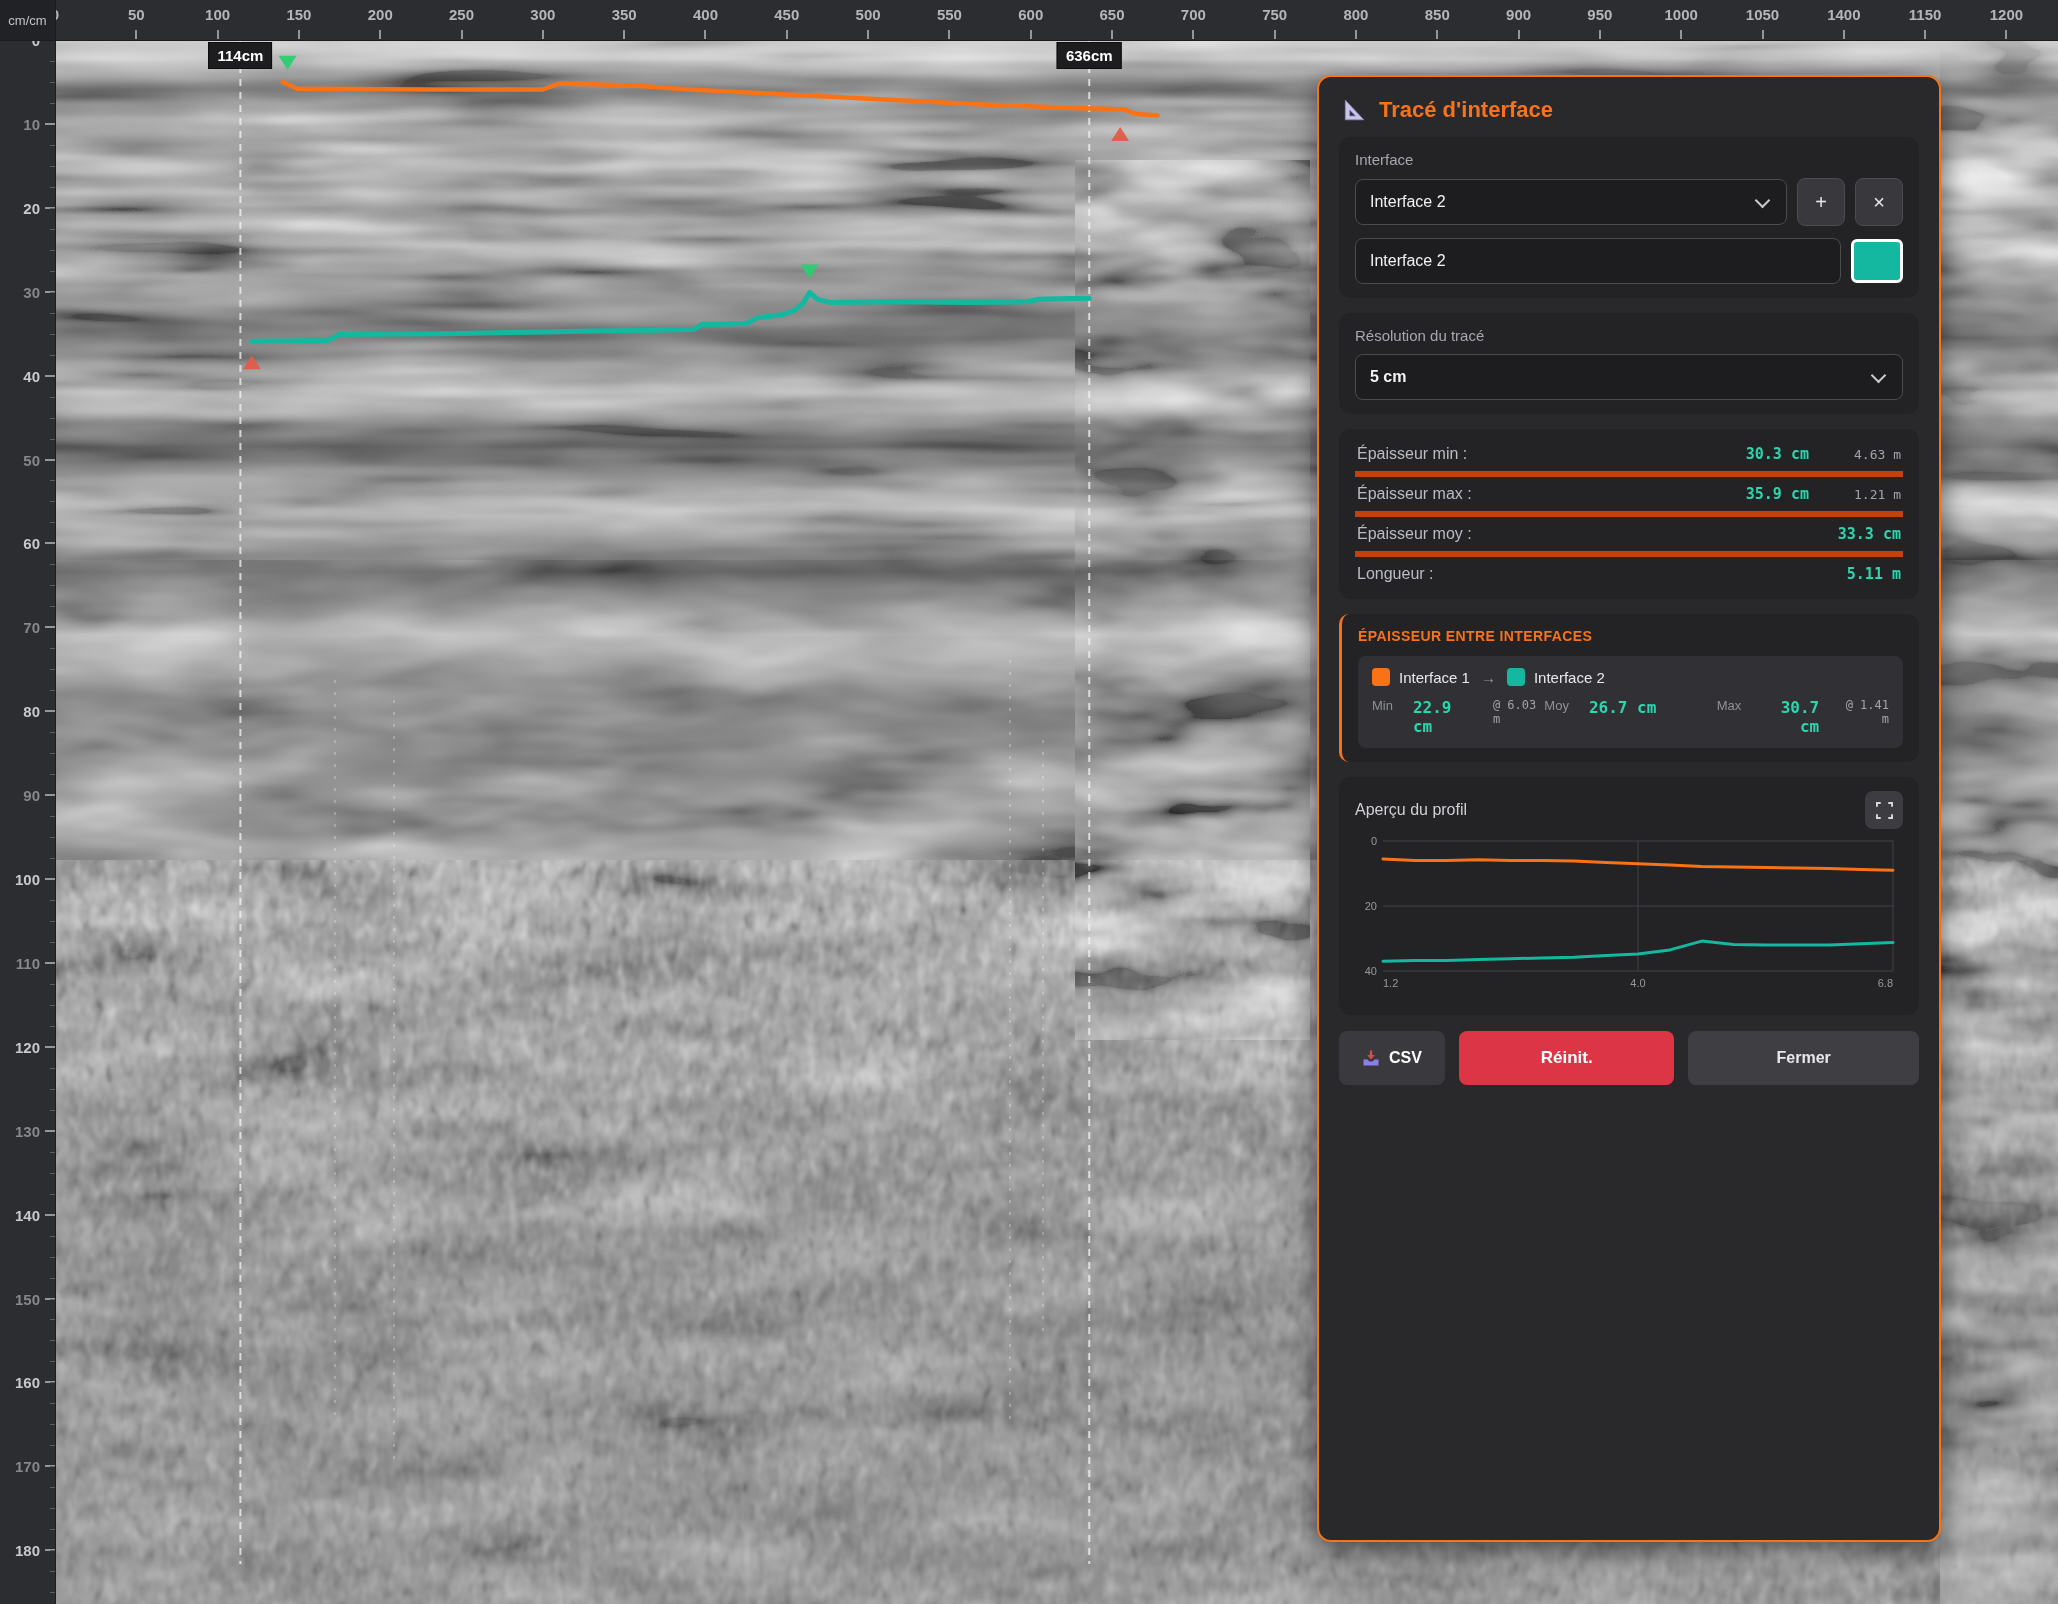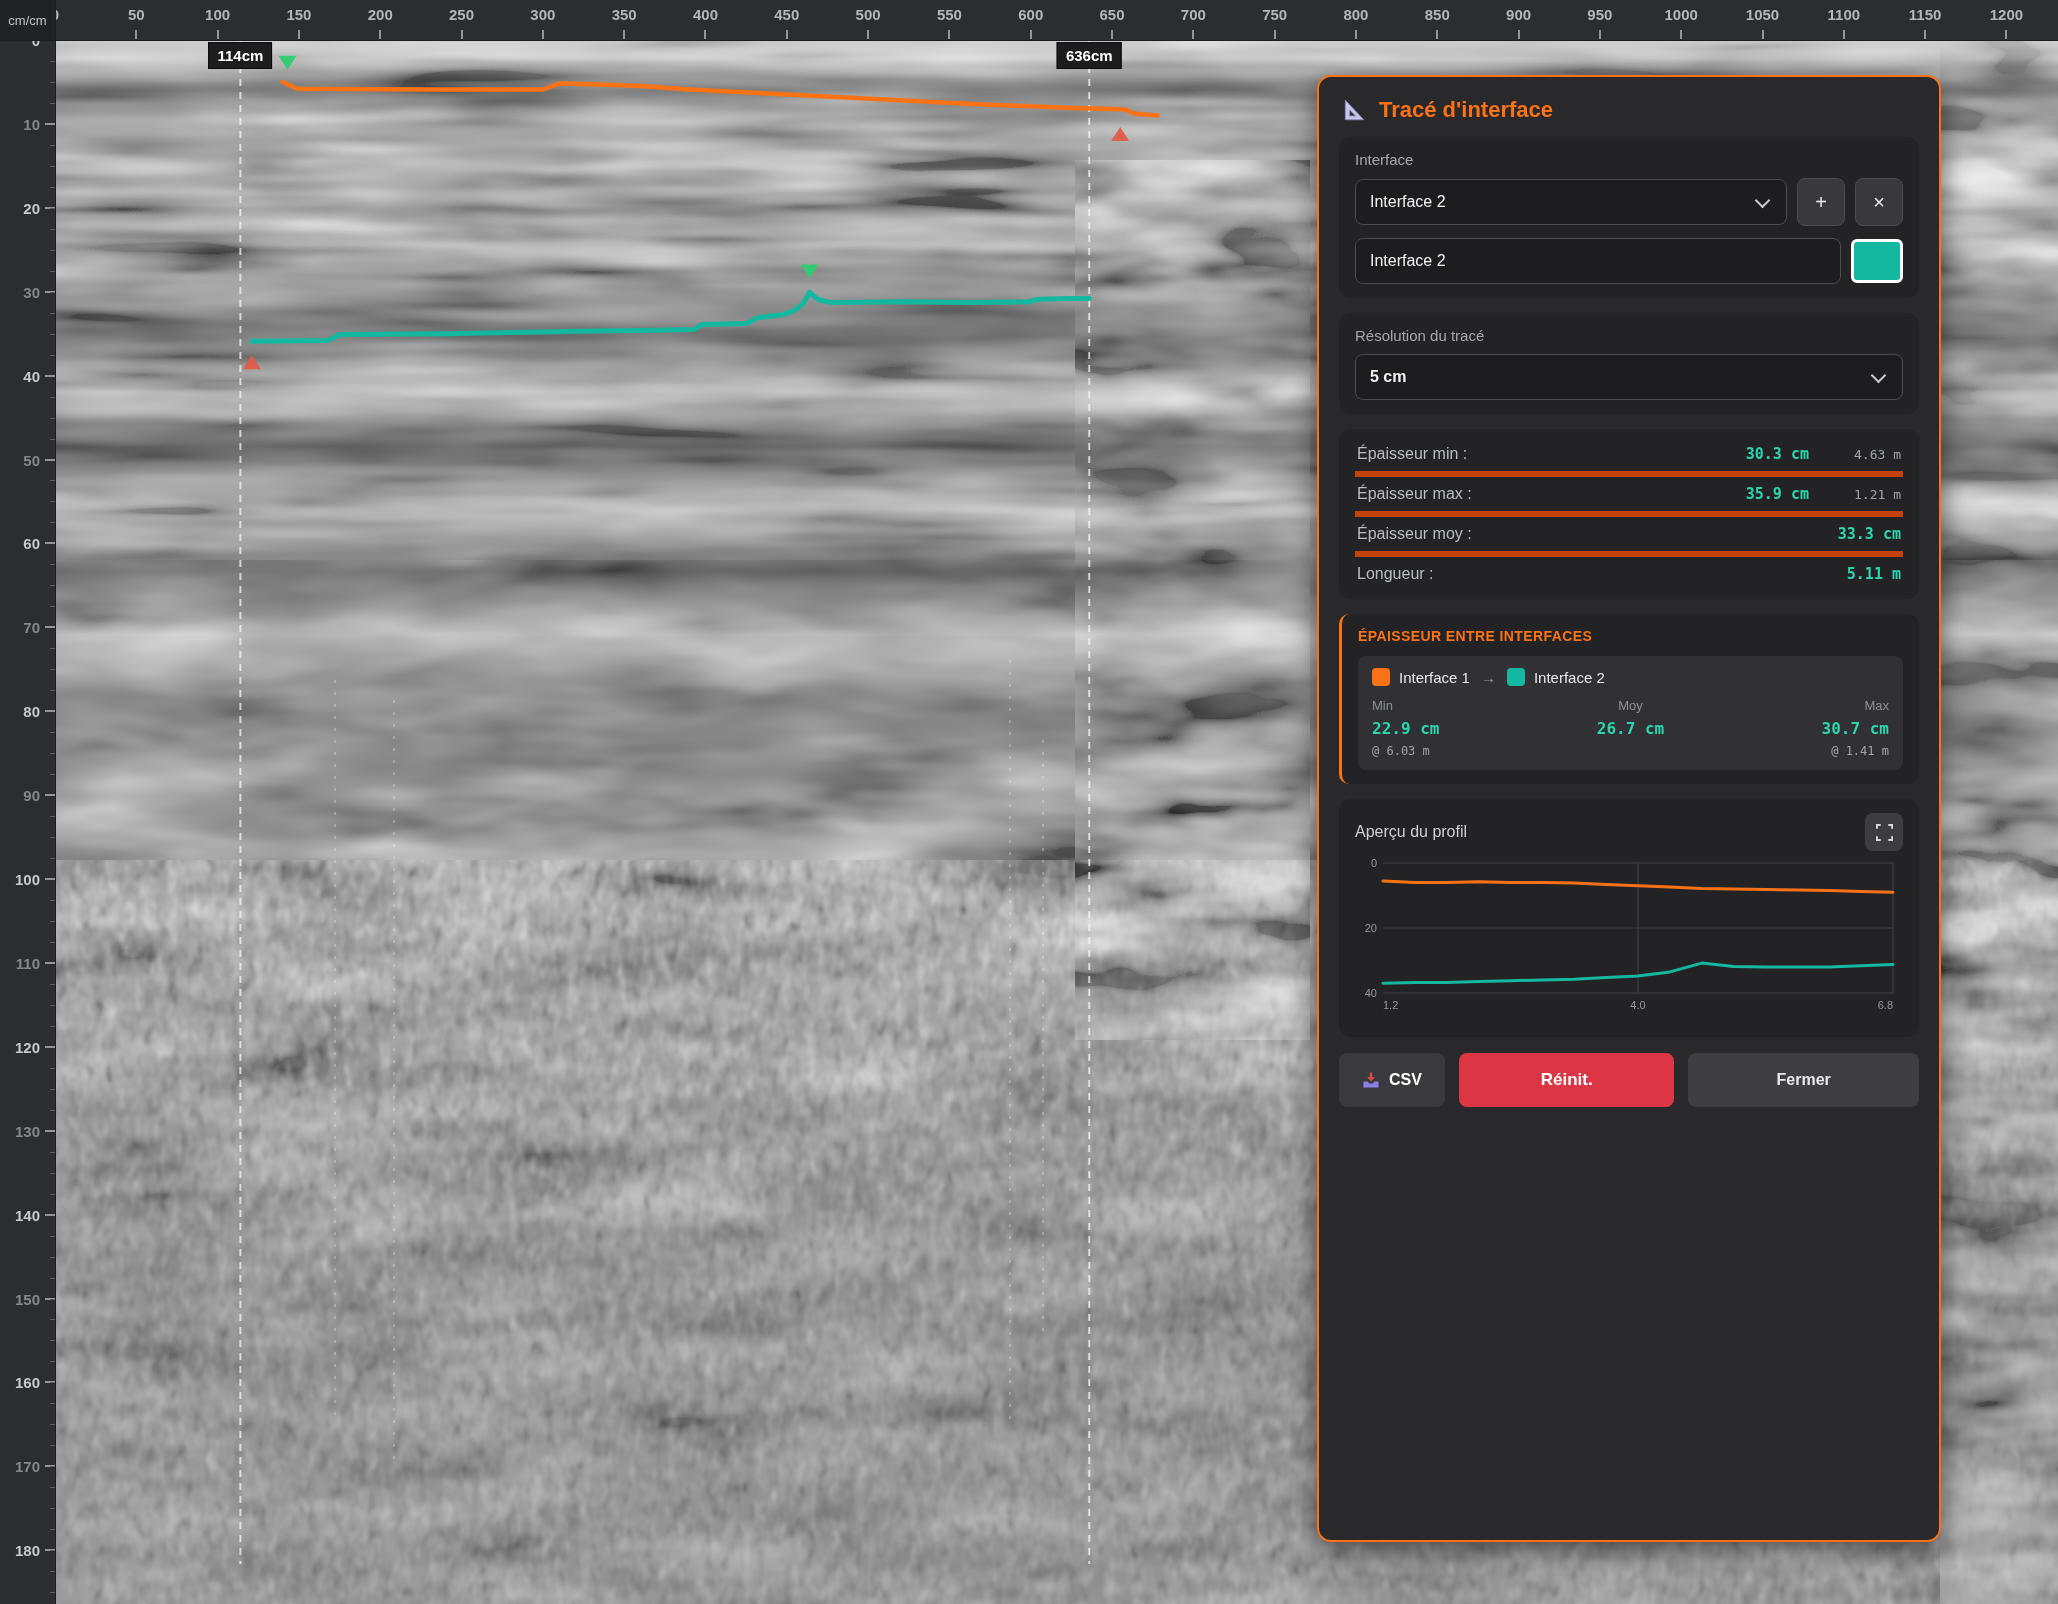--- a/index.html
+++ b/index.html
@@ -58,21 +58,21 @@
   .stat-extra{width:92px;text-align:right;color:#9fa4aa;font-family:"DejaVu Sans Mono",monospace;font-size:13px;}
 
   .card-orange{border-left:3px solid #f97316;border-top-left-radius:10px;border-bottom-left-radius:10px;}
   .card-blue{border-left:3px solid #3b82f6;border-top-left-radius:10px;border-bottom-left-radius:10px;}
   .section-title{color:#f97316;font-size:14px;font-weight:bold;letter-spacing:.4px;}
   .inner-box{margin-top:12px;background:#303035;border-radius:8px;padding:12px 14px;}
   .legend-row{display:flex;align-items:center;gap:9px;color:#e9e9ec;font-size:15px;}
   .legend-swatch{width:18px;height:18px;border-radius:4px;flex:none;}
   .legend-arrow{color:#9a9a9f;margin:0 2px;}
   .tri-stats{display:flex;margin-top:12px;}
-  .tri-col{flex:1;display:flex;flex-direction:column;gap:6px;}
+  .tri-col{flex:1;display:flex;gap:20px;}
   .tri-col.c{text-align:center;} .tri-col.r{text-align:right;}
   .tri-head{color:#8e9196;font-size:13px;}
   .tri-val{color:#2bd6ae;font-family:"DejaVu Sans Mono",monospace;font-weight:bold;font-size:16px;}
   .tri-at{color:#9fa4aa;font-family:"DejaVu Sans Mono",monospace;font-size:12px;min-height:14px;}
 
   .config-head{display:flex;align-items:center;justify-content:space-between;}
   .caret{color:#8b8b90;font-size:13px;}
   .radio-row{display:flex;align-items:center;gap:14px;margin-top:17px;padding-left:4px;}
   .radio{width:18px;height:18px;border-radius:50%;background:#ececec;flex:none;box-sizing:border-box;}
   .radio.on{background:#eaf4ff;border:5px solid #2f86eb;}
@@ -215,21 +215,21 @@
       <div class="tick-label-top" style="left: 1437.27px;">850</div>
       <div class="tick-top" style="left: 1437.27px;"></div>
       <div class="tick-label-top" style="left: 1518.58px;">900</div>
       <div class="tick-top" style="left: 1518.58px;"></div>
       <div class="tick-label-top" style="left: 1599.89px;">950</div>
       <div class="tick-top" style="left: 1599.89px;"></div>
       <div class="tick-label-top" style="left: 1681.2px;">1000</div>
       <div class="tick-top" style="left: 1681.2px;"></div>
       <div class="tick-label-top" style="left: 1762.51px;">1050</div>
       <div class="tick-top" style="left: 1762.51px;"></div>
-      <div class="tick-label-top" style="left: 1843.82px;">1100</div>
+      <div class="tick-label-top" style="left: 1843.82px;">1400</div>
       <div class="tick-top" style="left: 1843.82px;"></div>
       <div class="tick-label-top" style="left: 1925.13px;">1150</div>
       <div class="tick-top" style="left: 1925.13px;"></div>
       <div class="tick-label-top" style="left: 2006.44px;">1200</div>
       <div class="tick-top" style="left: 2006.44px;"></div>
     </div>
   <div id="ruler-left">
       <div class="tick-label-left" style="top: 0px; color: rgb(201, 201, 205);">0</div>
       <div class="tick-left" style="top: 0px;"></div>
       <div class="tick-label-left" style="top: 83.9px; color: rgb(135, 135, 139);">10</div>

